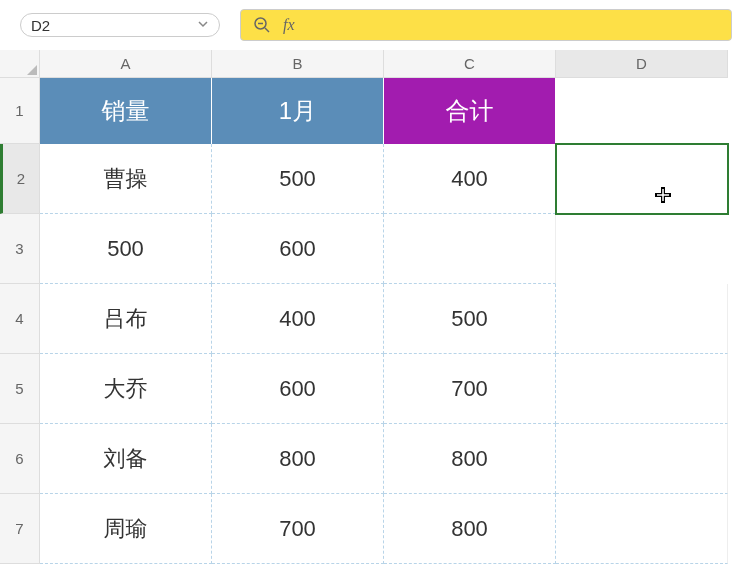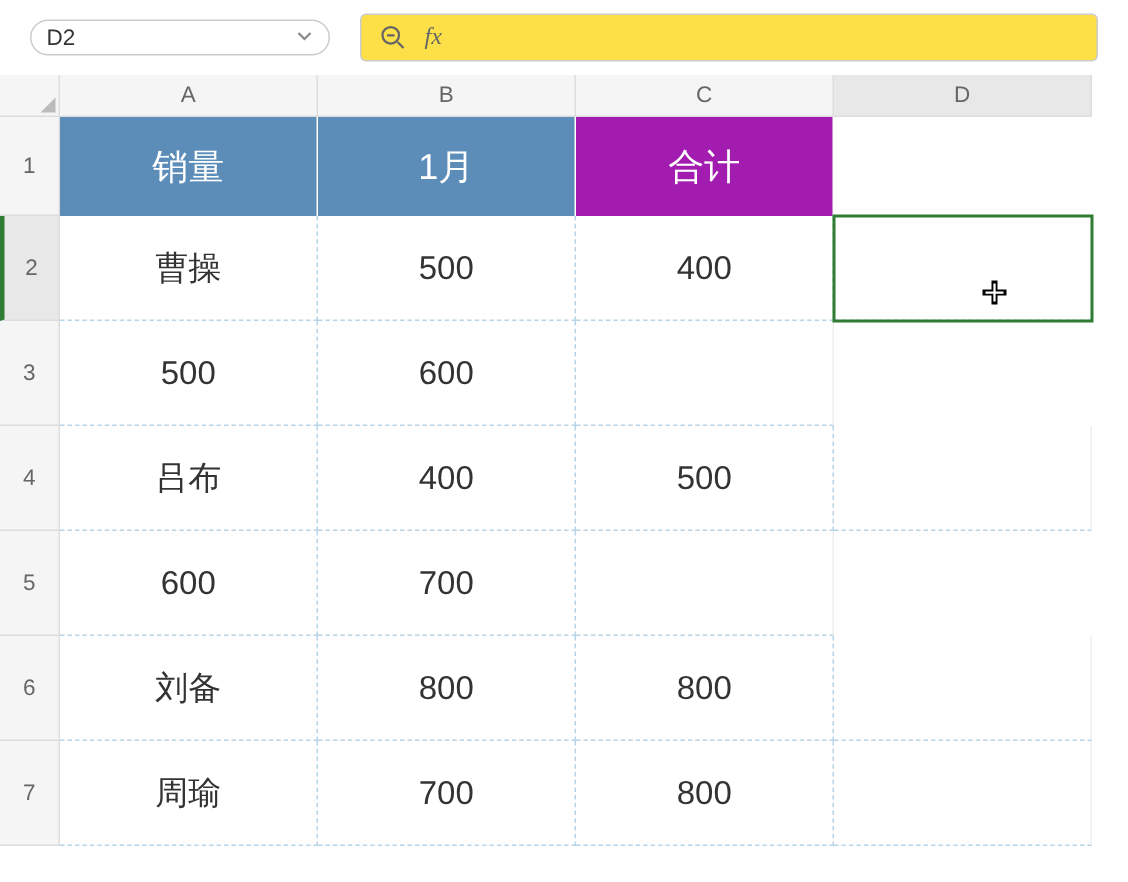--- a/index.html
+++ b/index.html
@@ -271,20 +271,21 @@
     </div>
 
     <div class="data-row d">
       <div class="cell">吕布</div>
       <div class="cell">400</div>
       <div class="cell">500</div>
       <div class="cell last-col"></div>
     </div>
 
     <div class="data-row d">
+      <div class="cell">大乔</div>
       <div class="cell">600</div>
       <div class="cell">700</div>
       <div class="cell last-col"></div>
     </div>
 
     <div class="data-row d">
       <div class="cell">刘备</div>
       <div class="cell">800</div>
       <div class="cell">800</div>
       <div class="cell last-col"></div>

